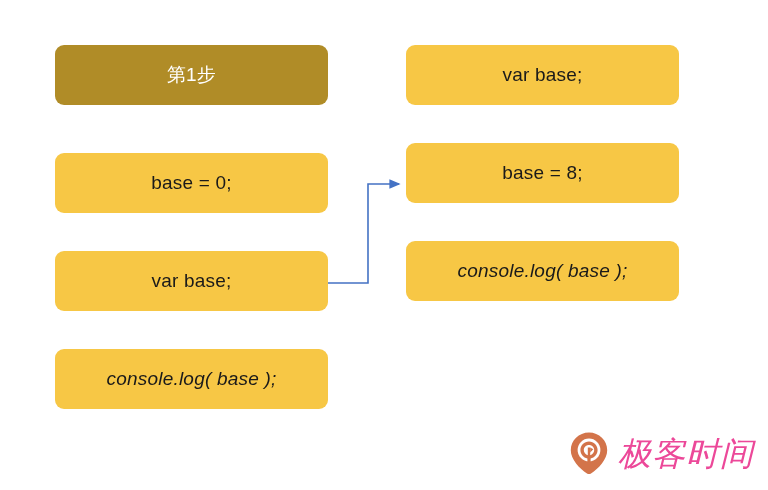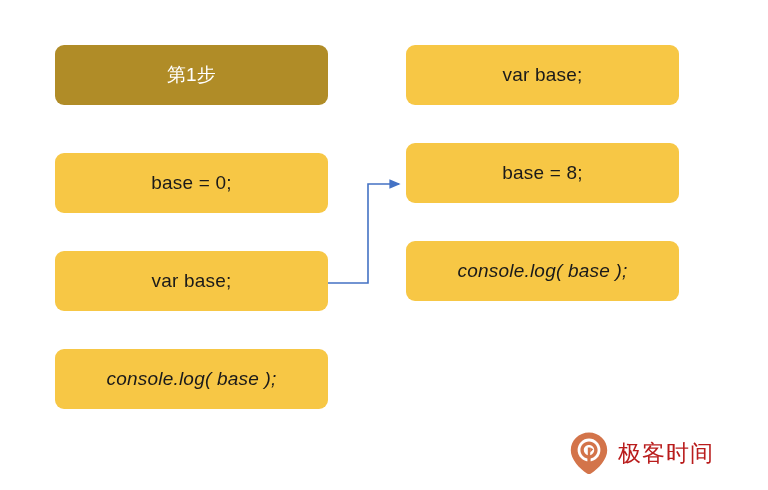--- a/index.html
+++ b/index.html
@@ -75,26 +75,27 @@
     display: flex;
     align-items: center;
     gap: 9px;
   }
   #logo-mark {
     width: 40px;
     height: 44px;
     flex: 0 0 auto;
   }
   #logo-text {
-    font-size: 23px;
-    color: #b91c1c;
+    font-size: 33px;
+    color: #ec4899;
     letter-spacing: 1px;
     line-height: 1;
     white-space: nowrap;
     font-family: "DejaVu Sans", "Liberation Sans", sans-serif;
+    font-style: italic;
   }
 </style>
 </head>
 <body>
 
 <div id="stage">
 
   <div class="col" id="col-1">
     <div class="node header">第1步</div>
 

